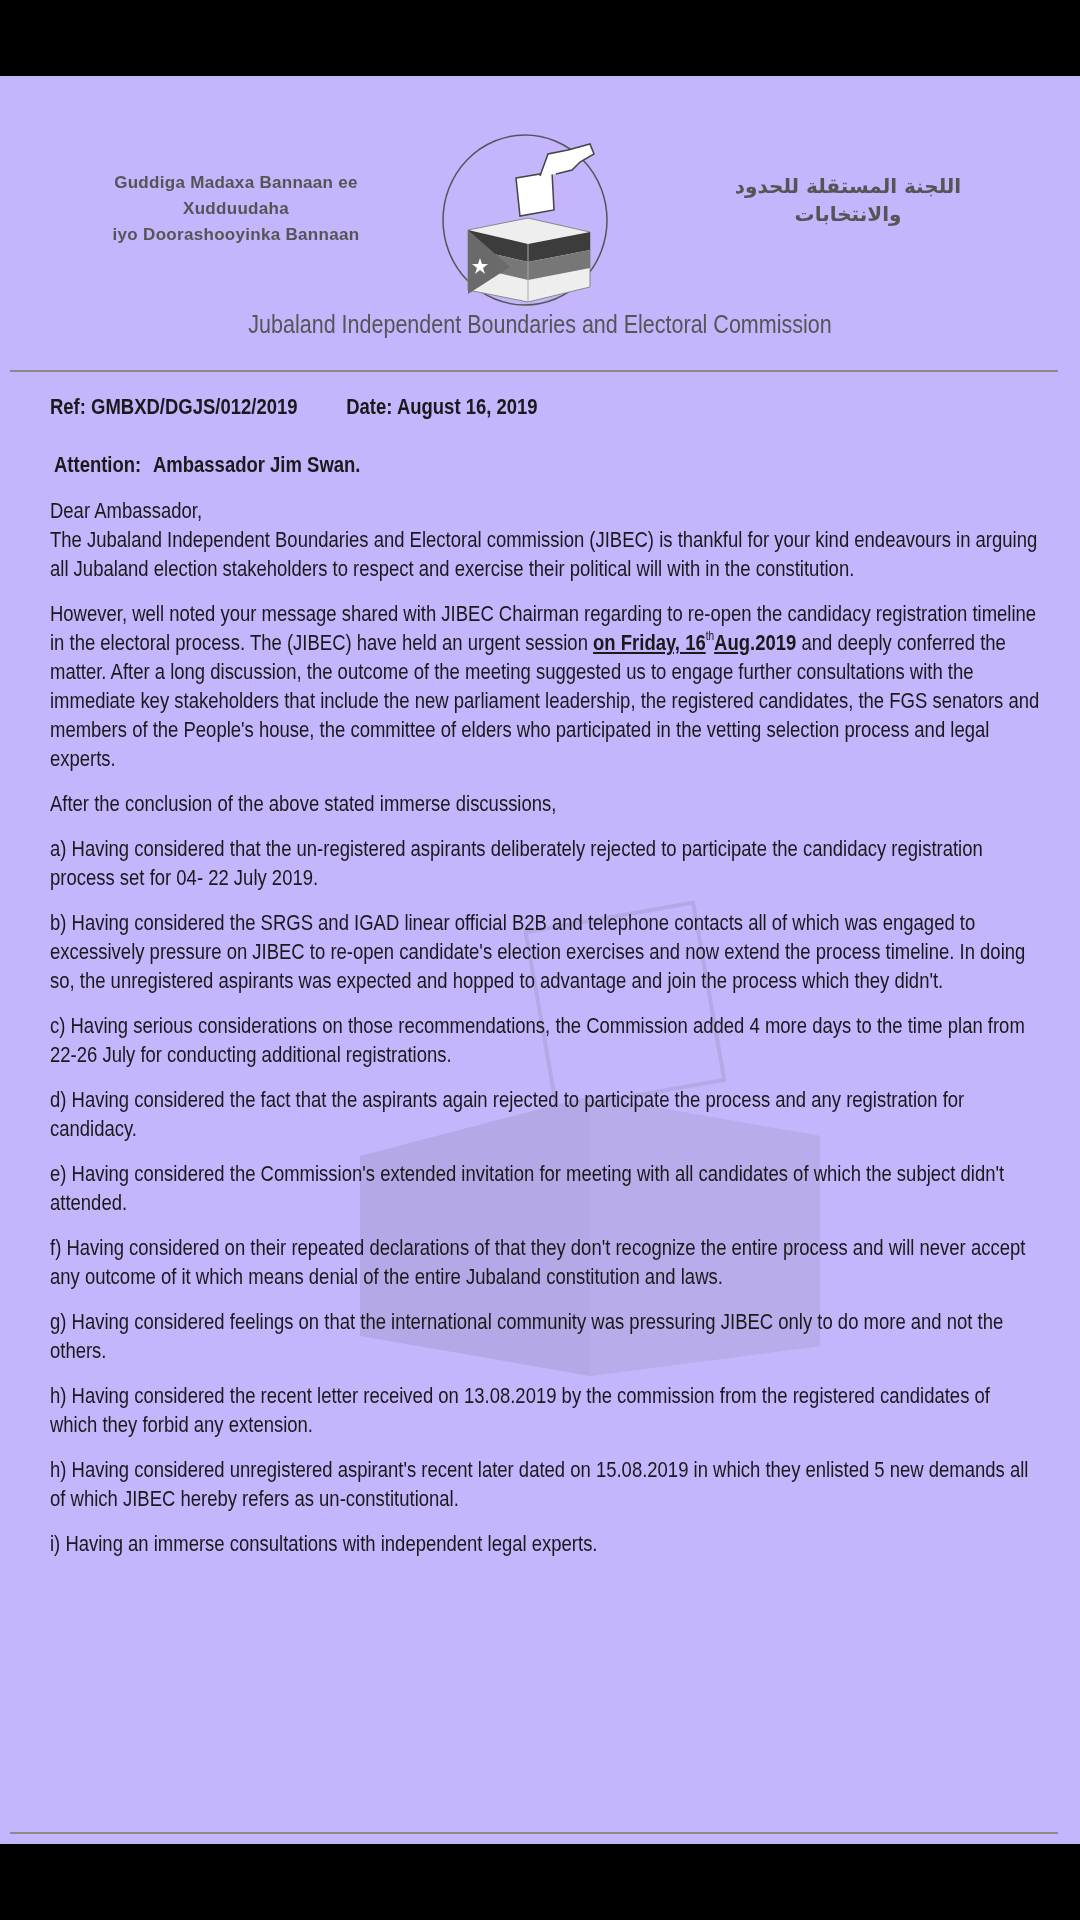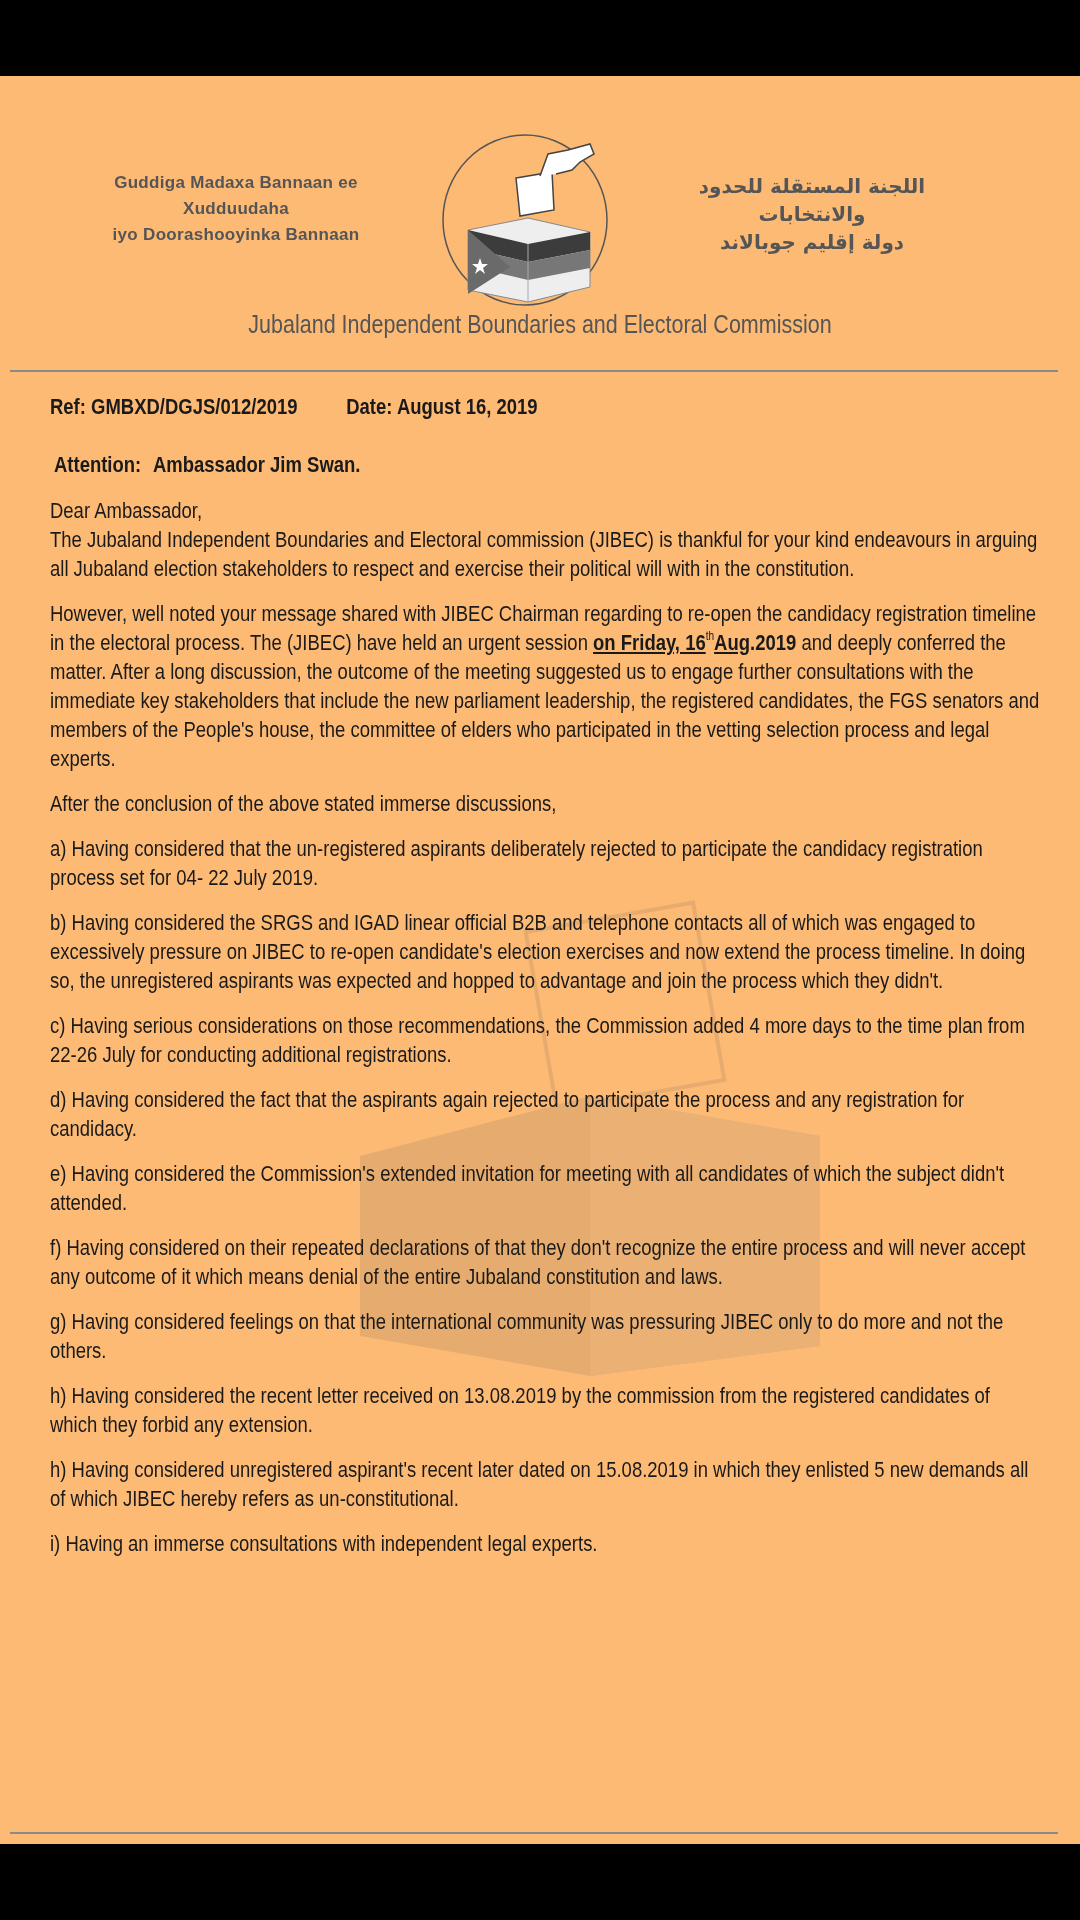--- a/index.html
+++ b/index.html
@@ -5,31 +5,31 @@
   html, body { margin: 0; padding: 0; }
   body {
     width: 1080px; height: 1920px; background: #000; overflow: hidden;
     position: relative;
     font-family: "Liberation Sans", sans-serif;
   }
   .bar-top { position: absolute; left: 0; top: 0; width: 1080px; height: 76px; background: #000; }
   .bar-bottom { position: absolute; left: 0; top: 1844px; width: 1080px; height: 76px; background: #000; }
   .page {
     position: absolute; left: 0; top: 76px; width: 1080px; height: 1768px;
-    background: #fdba74; overflow: hidden; color: #1a1a1a;
+    background: #c4b5fd; overflow: hidden; color: #1a1a1a;
   }
   
   .watermark { position: absolute; left: 340px; top: 760px; width: 500px; height: 540px; opacity: 0.13; pointer-events: none; }
 
   .hdr-left {
     position: absolute; left: 86px; top: 94px; width: 300px; text-align: center;
     font-size: 17px; font-weight: bold; color: #555; line-height: 26px; letter-spacing: 0.3px;
   }
   .hdr-right {
-    position: absolute; left: 652px; top: 96px; width: 320px; text-align: center;
+    position: absolute; left: 688px; top: 96px; width: 320px; text-align: center;
     font-size: 20px; font-weight: bold; color: #555; line-height: 28px; direction: rtl;
     font-family: "DejaVu Sans", sans-serif;
   }
   .logo { position: absolute; left: 440px; top: 56px; width: 170px; height: 175px; }
   .org-name {
     position: absolute; left: 0; width: 1080px; top: 234px; text-align: center;
     font-size: 25px; color: #555;
     transform: scaleX(0.86); transform-origin: 540px 0;
   }
   .rule { position: absolute; left: 10px; width: 1048px; height: 2px; background: #8a8a8a; }
@@ -75,21 +75,20 @@
     <polygon points="28,98 88,86 150,100 150,155 88,170 28,158" fill="#eee" stroke="#888" stroke-width="1"></polygon>
     <polygon points="28,98 88,112 150,100 150,118 88,130 28,116" fill="#3c3c3c"></polygon>
     <polygon points="28,116 88,130 150,118 150,136 88,148 28,134" fill="#777"></polygon>
     <polygon points="28,98 70,135 28,162" fill="#6a6a6a"></polygon>
     <polygon points="40,126 42,132 48,132 43,136 45,142 40,138 35,142 37,136 32,132 38,132" fill="#fff"></polygon>
     <line x1="88" y1="112" x2="88" y2="170" stroke="#aaa" stroke-width="1"></line>
   </svg>
 
   <div class="hdr-right">
     <div>اللجنة المستقلة للحدود والانتخابات</div>
-    <div>دولة إقليم جوبالاند</div>
   </div>
 
   <div class="org-name">Jubaland Independent Boundaries and Electoral Commission</div>
 
   <div class="rule top"></div>
 
   <div class="ref-line condensed">
     <span>Ref: GMBXD/DGJS/012/2019</span><span class="date">Date: August 16, 2019</span>
   </div>
 

